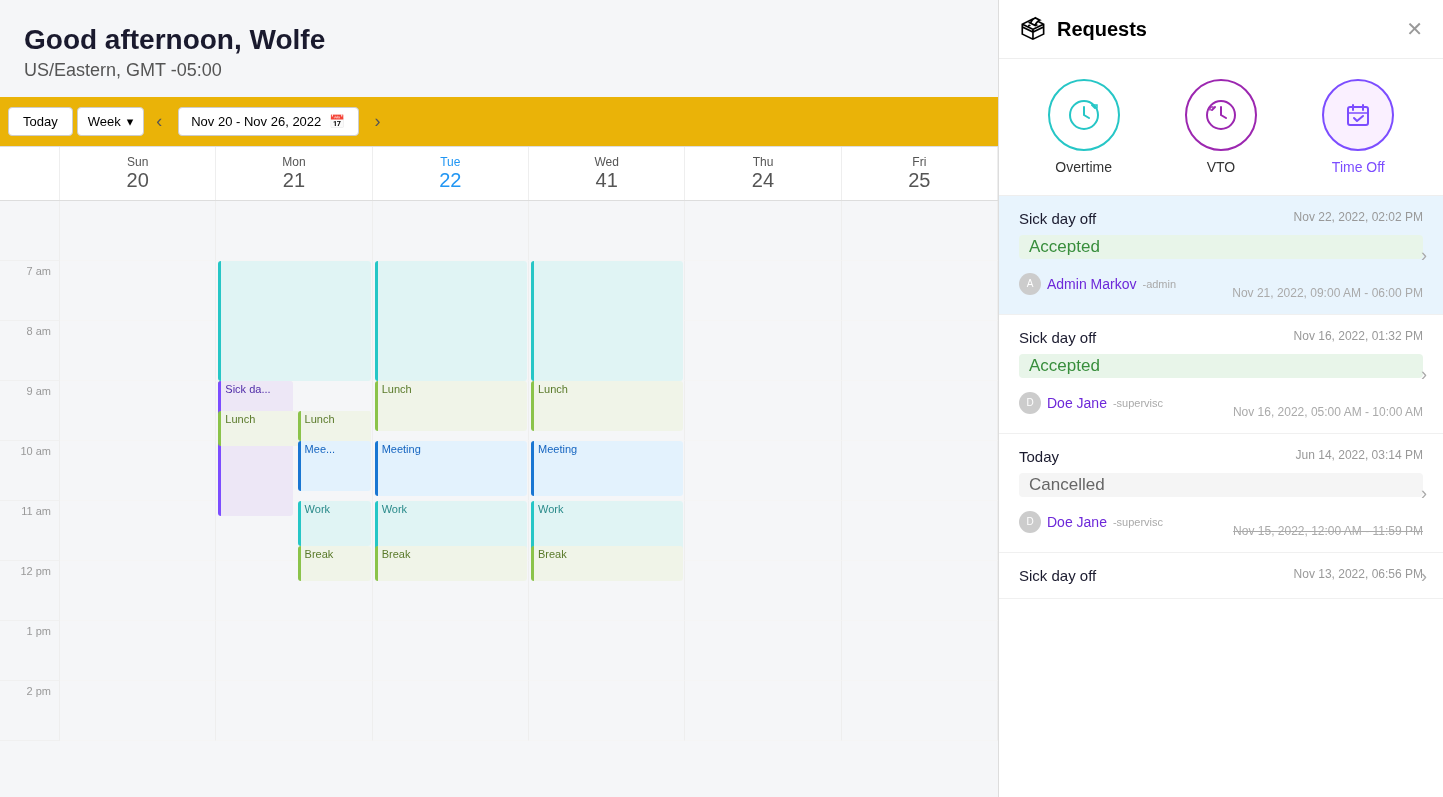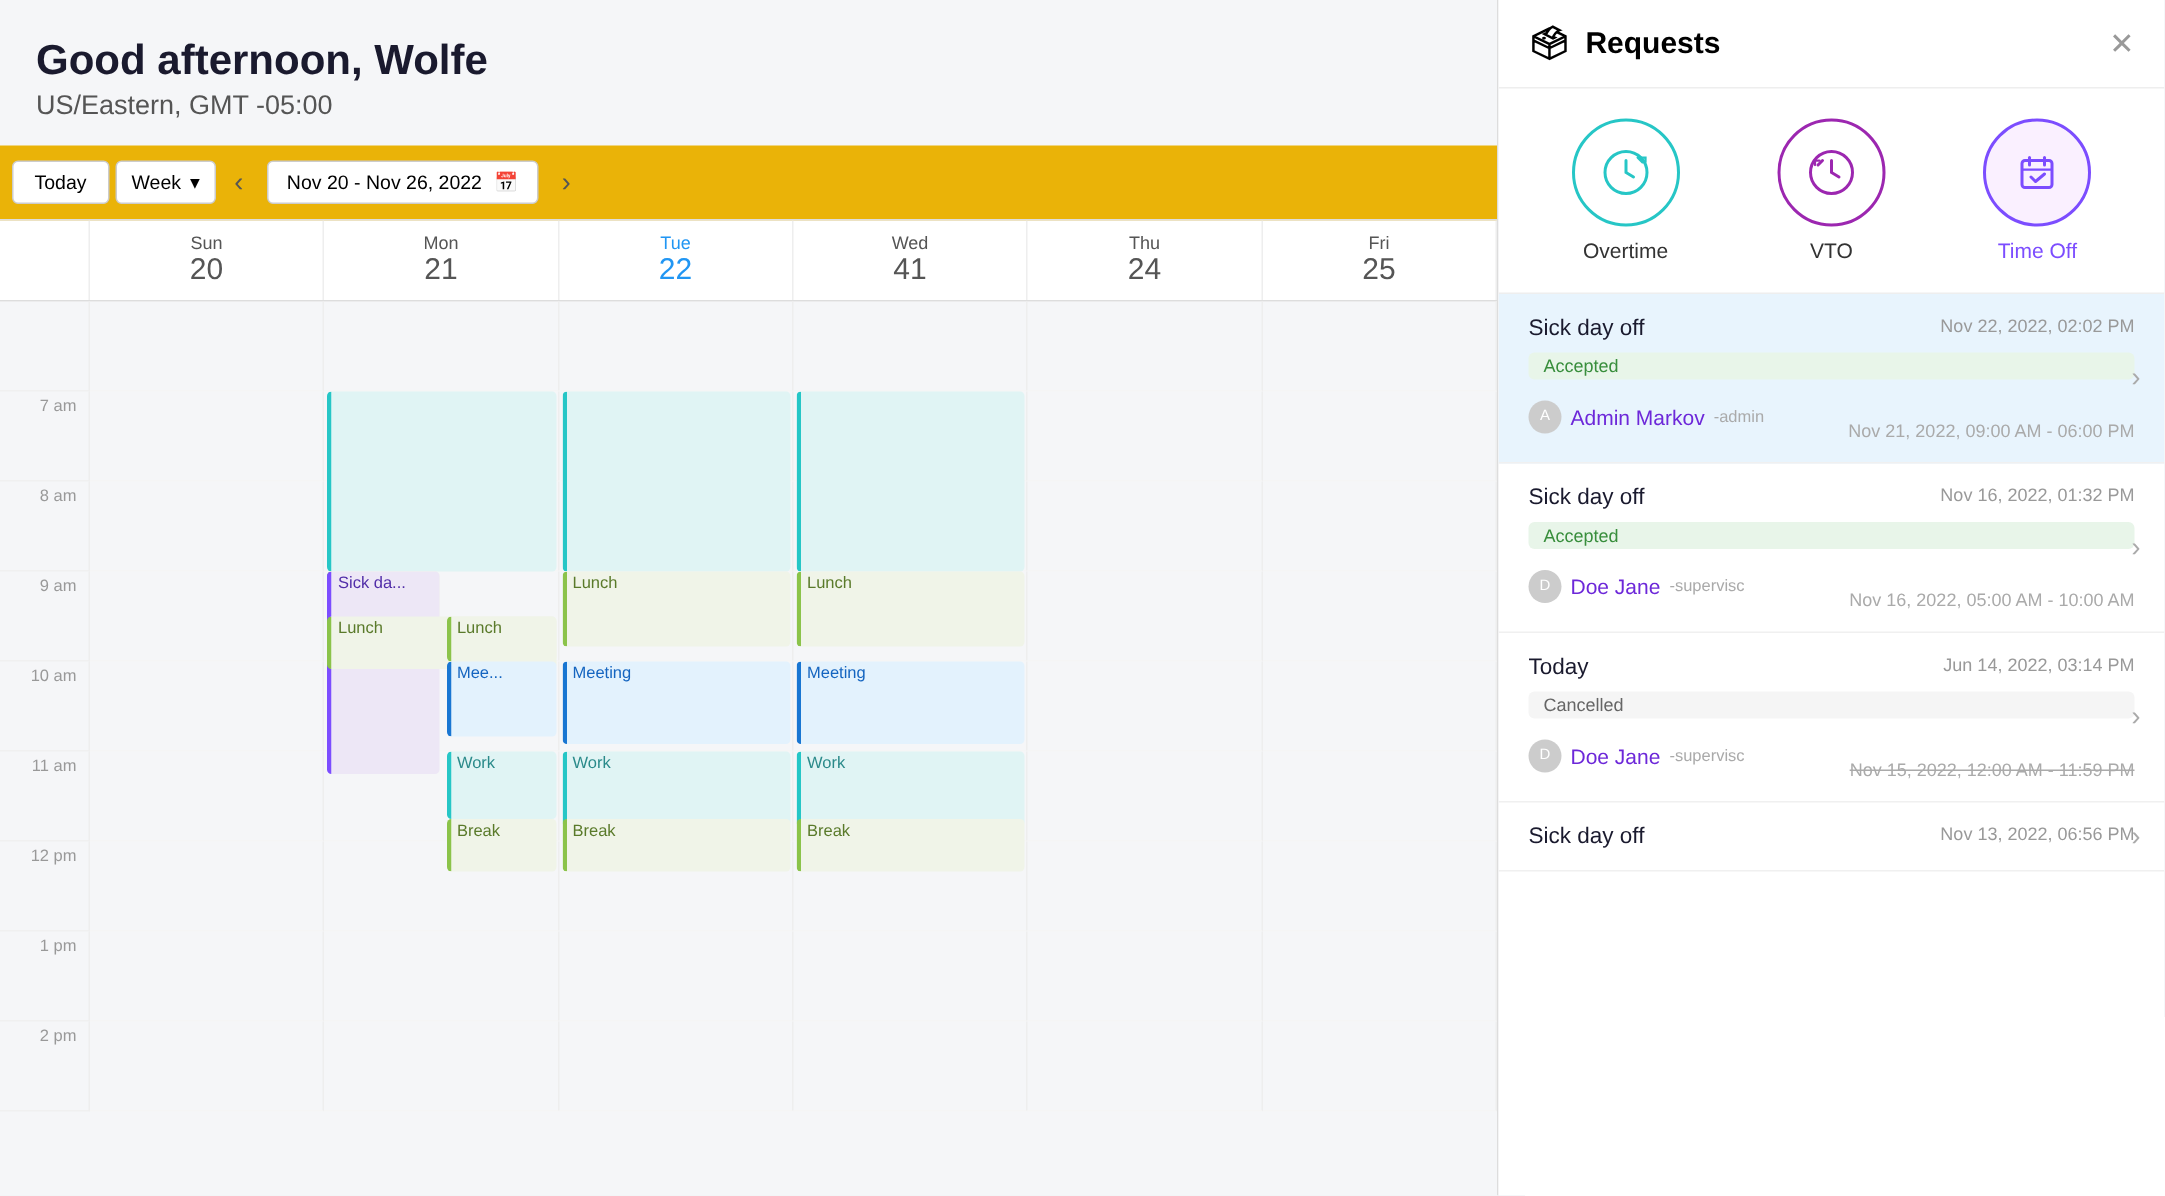--- a/index.html
+++ b/index.html
@@ -243,21 +243,21 @@
 
     .request-date {
       font-size: 12px;
       color: #999;
     }
 
     .badge {
       display: inline-block;
       border-radius: 4px;
       padding: 2px 10px;
-      font-size: 12px;
+      font-size: 17px;
       font-weight: 500;
       margin: 4px 0;
     }
 
     .badge-accepted { background: #e8f5e9; color: #388e3c; }
     .badge-cancelled { background: #f5f5f5; color: #666; }
 
     .request-user-row {
       display: flex;
       justify-content: space-between;

